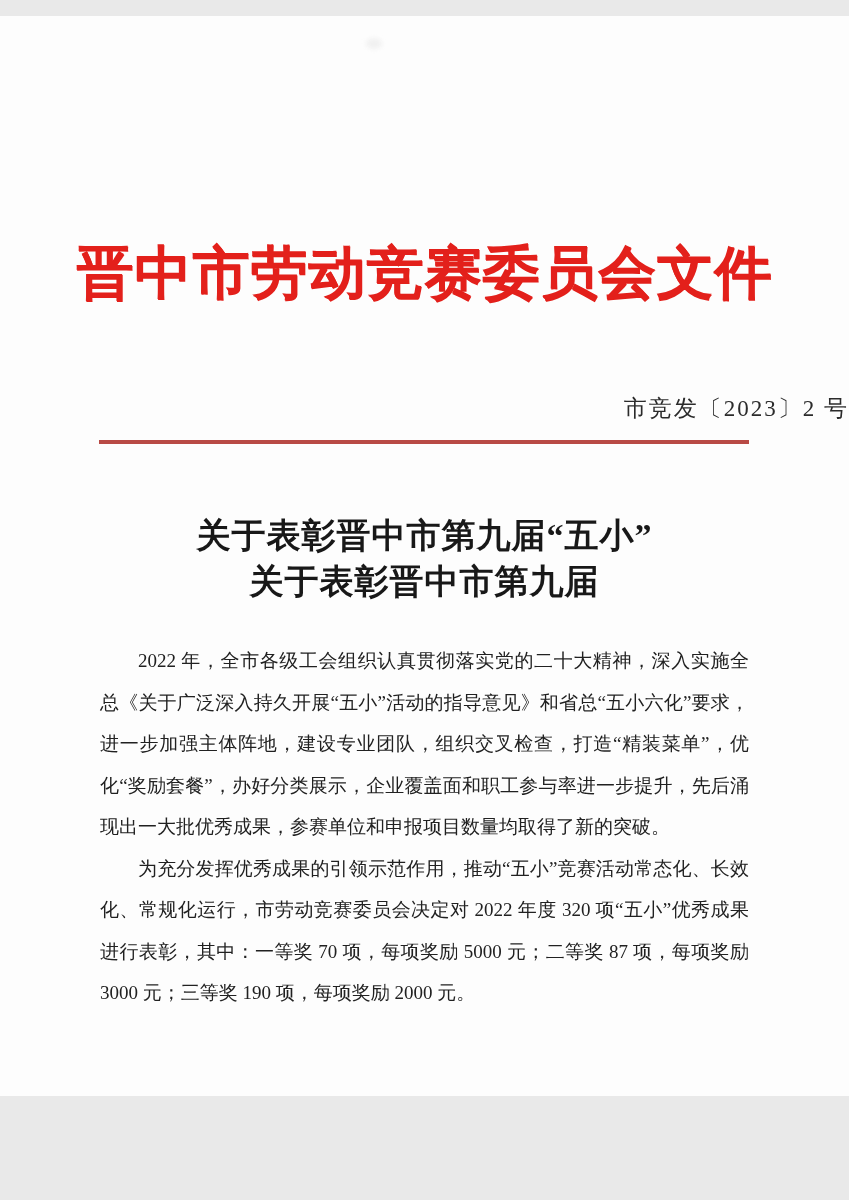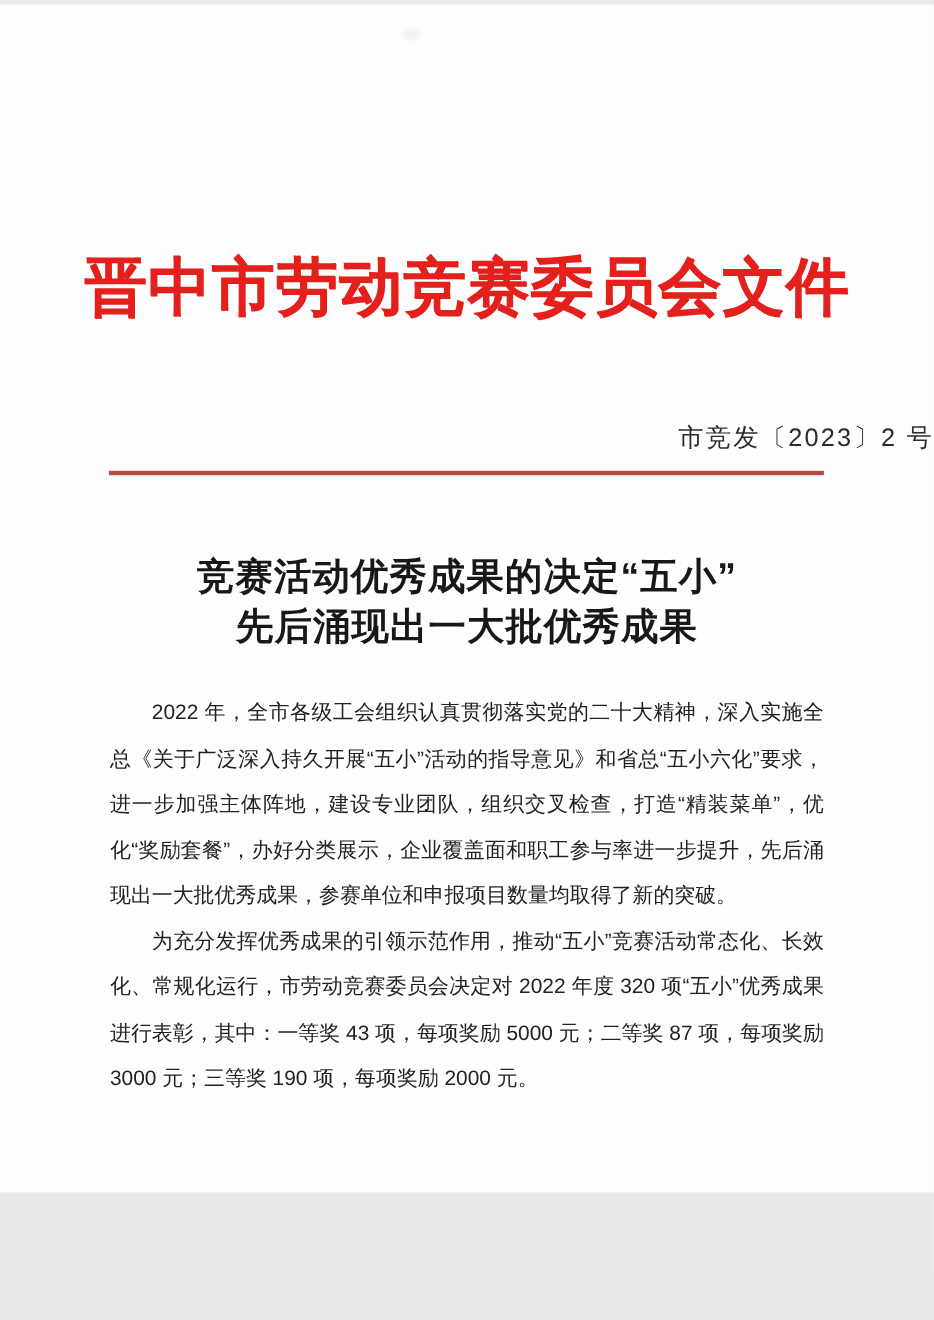--- a/index.html
+++ b/index.html
@@ -2,23 +2,23 @@
 <html style="--header-red: #e3201b; --rule-red: #b84a45; --body-text: #212121; --page-bg: #fdfdfd;"><head>
 <meta charset="utf-8">
 <style>
   * { box-sizing: border-box; }
   html, body { margin: 0; padding: 0; background: #e9e9e9; }
 
   .page {
     position: relative;
     width: 849px;
     height: 1080px;
-    margin: 4px auto;
+    margin: 16px auto;
     background: var(--page-bg, #fdfdfd);
-    font-family: Liberation Sans, sans-serif;
+    font-family: Liberation Serif, serif;
     overflow: hidden;
   }
 
   .scan-smudge {
     position: absolute;
     top: 22px;
     left: 366px;
     width: 16px;
     height: 11px;
     background: #f1f1f1;
@@ -107,24 +107,24 @@
 
   <div class="scan-smudge"></div>
 
   <div class="header-title">晋中市劳动竞赛委员会文件</div>
 
   <div class="doc-number">市竞发〔2023〕2 号</div>
 
   <div class="red-line"></div>
 
   <div class="main-title">
-    <div>竞赛活动优秀成果的决定“五小”</div>
-    <div>先后涌现出一大批优秀成果</div>
+    <div>关于表彰晋中市第九届“五小”</div>
+    <div>关于表彰晋中市第九届</div>
   </div>
 
   <div class="body-text">
     <p>2022 年，全市各级工会组织认真贯彻落实党的二十大精神，深入实施全总《关于广泛深入持久开展“五小”活动的指导意见》和省总“五小六化”要求，进一步加强主体阵地，建设专业团队，组织交叉检查，打造“精装菜单”，优化“奖励套餐”，办好分类展示，企业覆盖面和职工参与率进一步提升，先后涌现出一大批优秀成果，参赛单位和申报项目数量均取得了新的突破。</p>
-    <p>为充分发挥优秀成果的引领示范作用，推动“五小”竞赛活动常态化、长效化、常规化运行，市劳动竞赛委员会决定对 2022 年度 320 项“五小”优秀成果进行表彰，其中：一等奖 43 项，每项奖励 5000 元；二等奖 87 项，每项奖励 3000 元；三等奖 190 项，每项奖励 2000 元。</p>
+    <p>为充分发挥优秀成果的引领示范作用，推动“五小”竞赛活动常态化、长效化、常规化运行，市劳动竞赛委员会决定对 2022 年度 320 项“五小”优秀成果进行表彰，其中：一等奖 70 项，每项奖励 5000 元；二等奖 87 项，每项奖励 3000 元；三等奖 190 项，每项奖励 2000 元。</p>
   </div>
 
   <div class="page-number">— 1 —</div>
 
 </div>
 
 </body></html>

